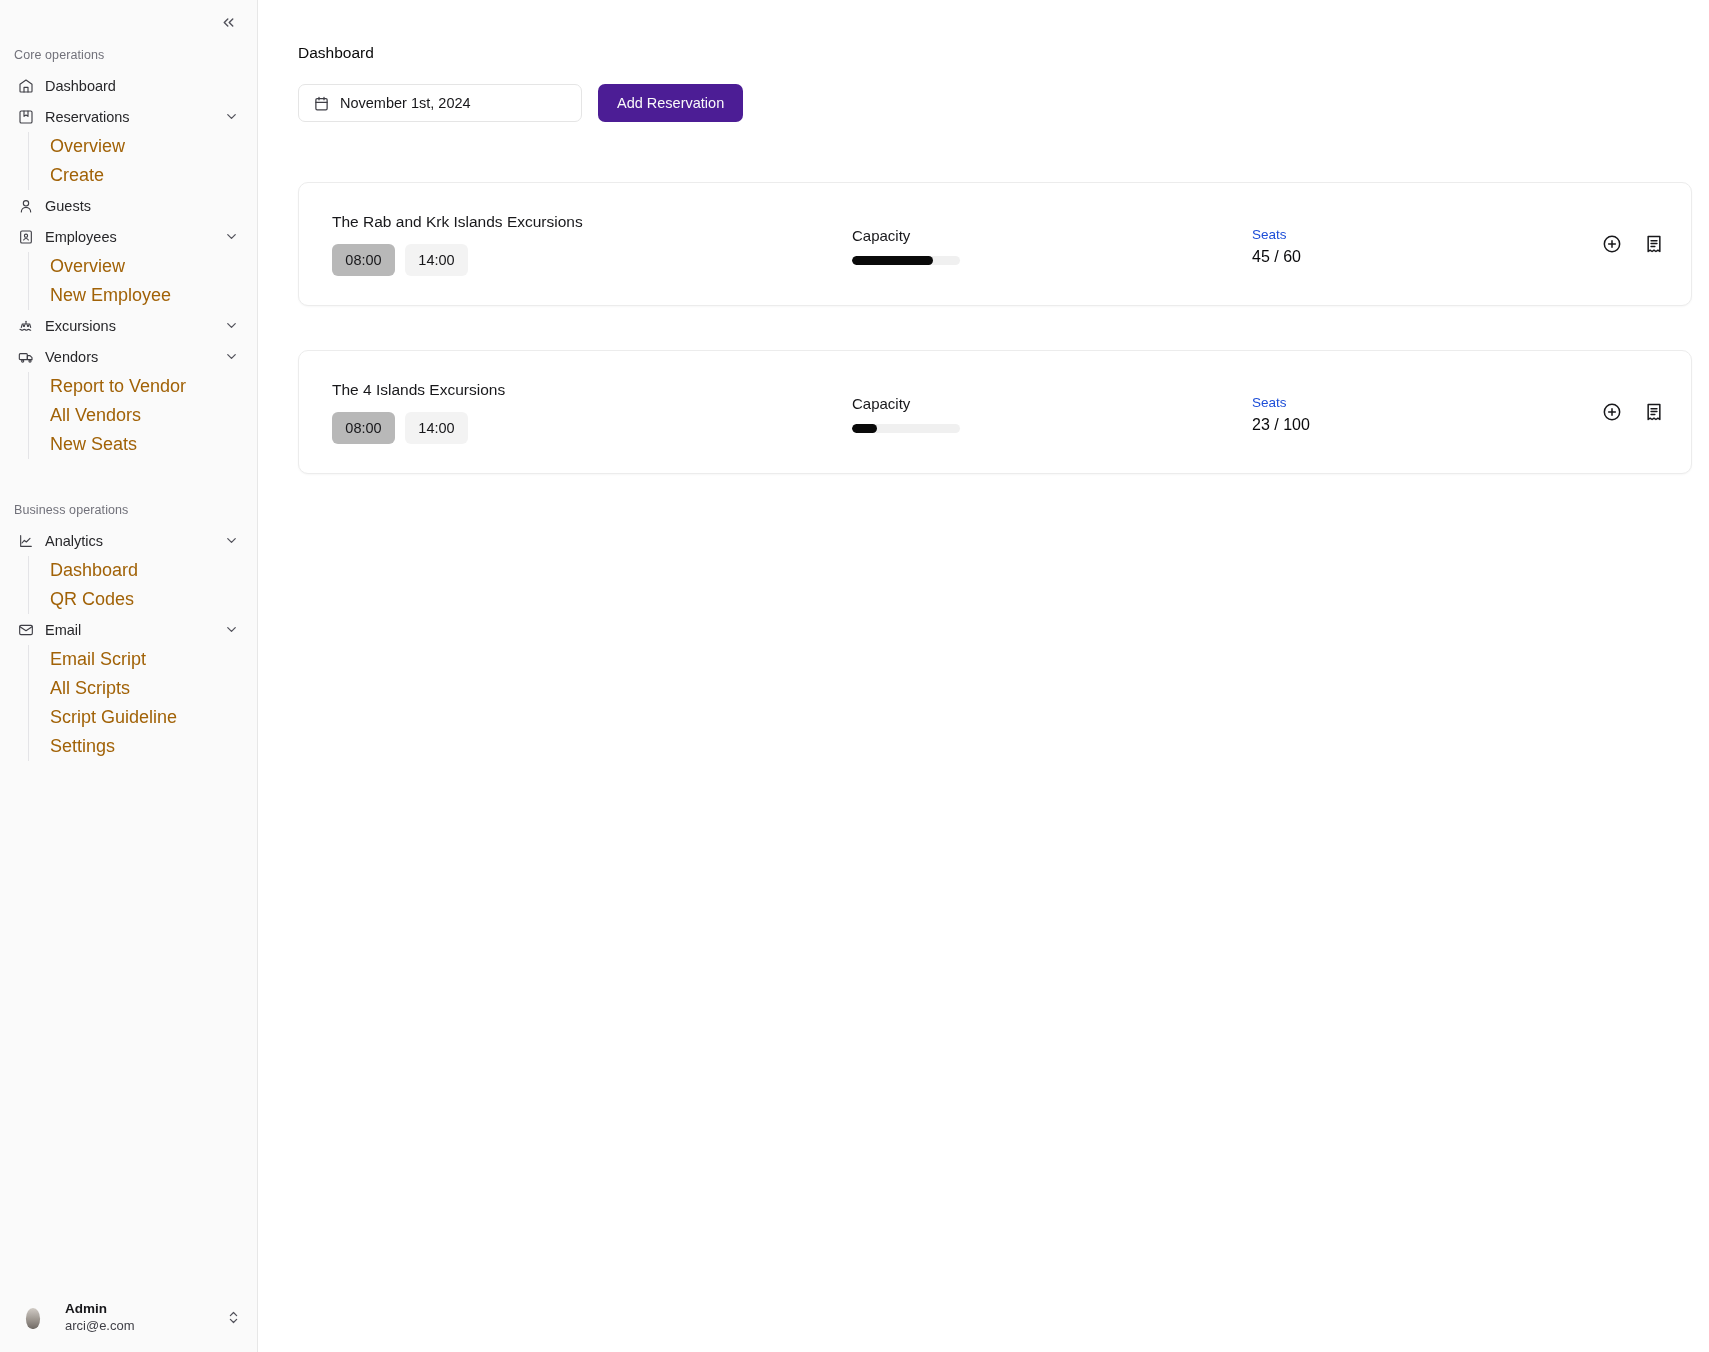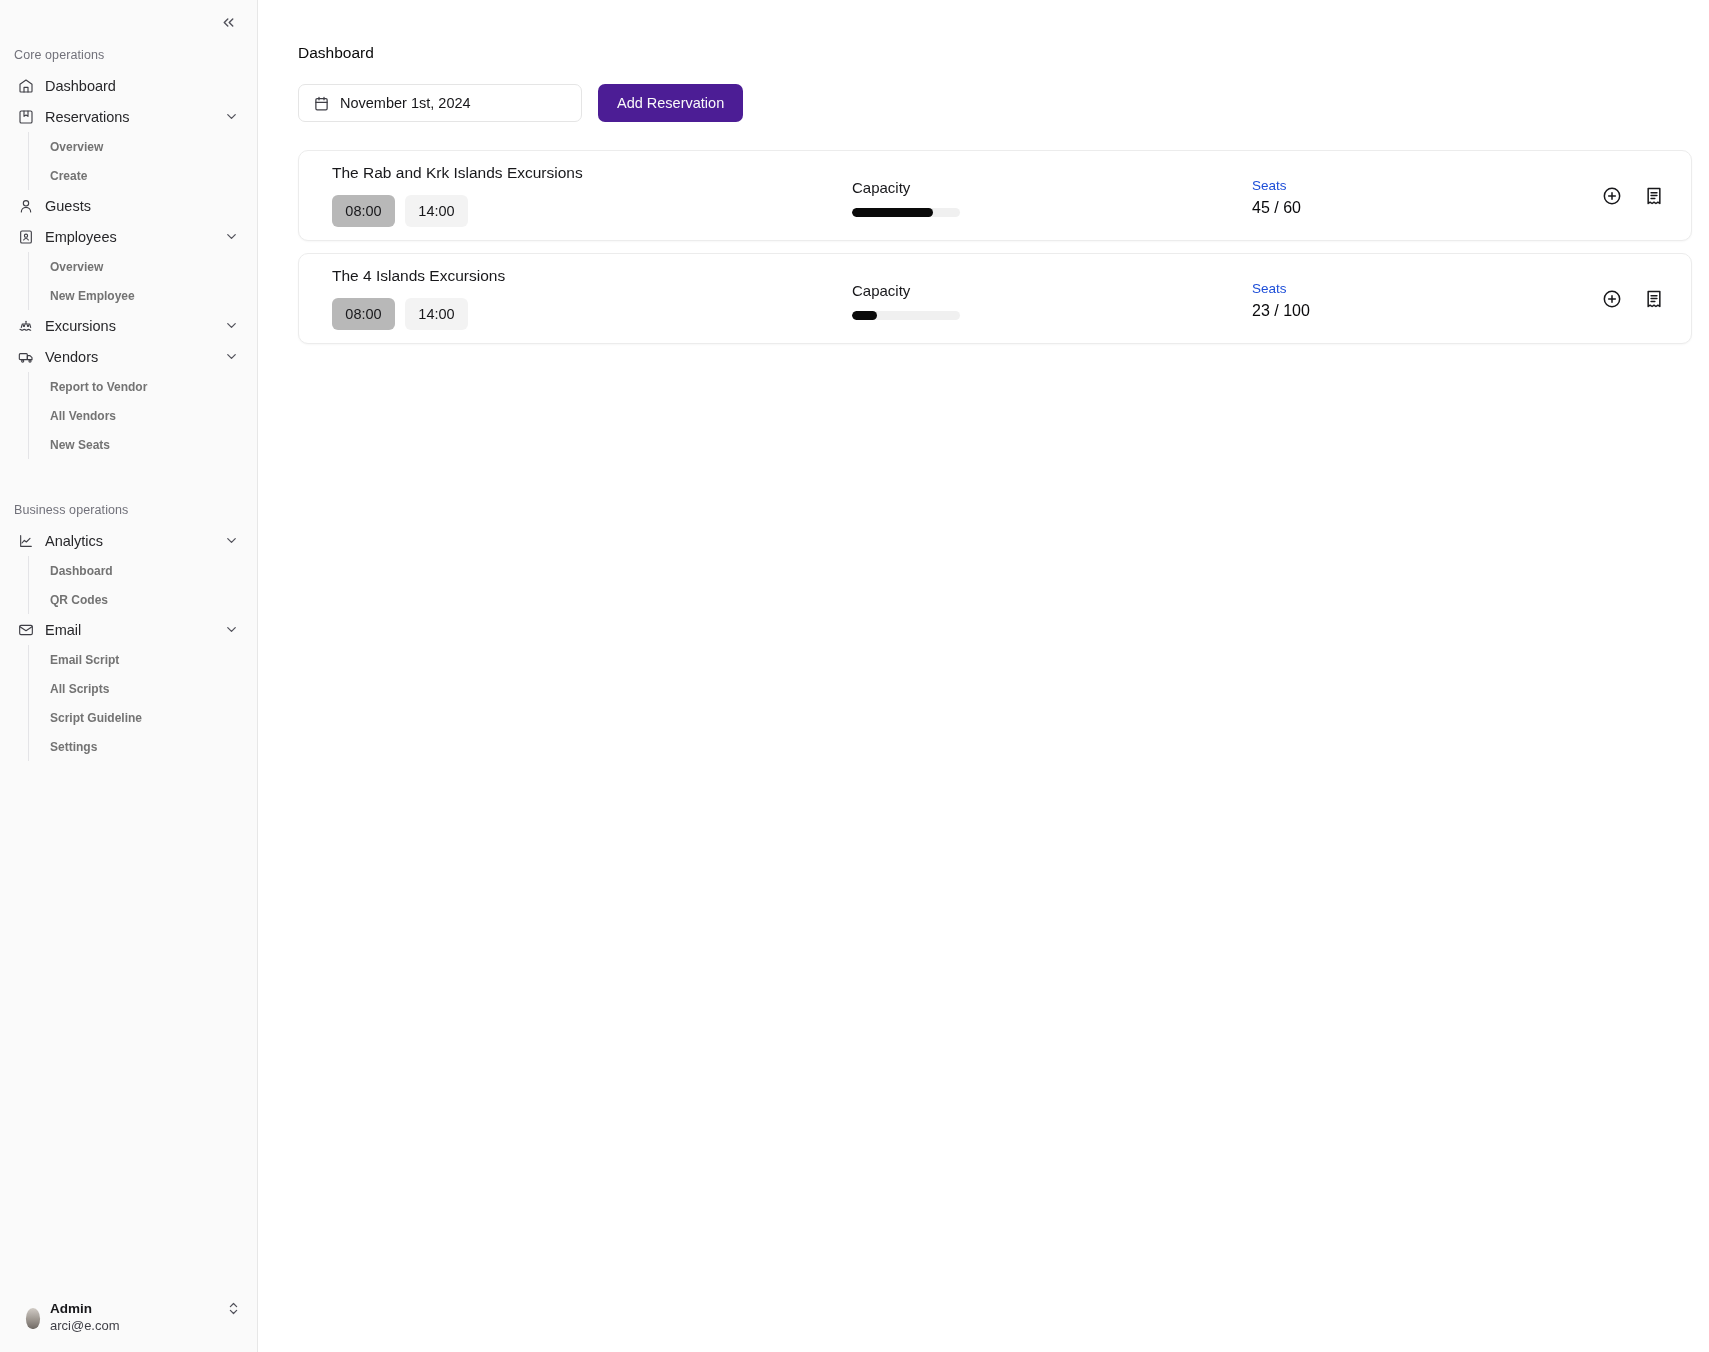--- a/index.html
+++ b/index.html
@@ -76,36 +76,36 @@
     margin-left: 18px;
     padding-left: 13px;
     border-left: 1px solid #e4e4e7;
   }
   .sub-row {
     display: flex;
     align-items: center;
     height: 29px;
     padding: 0 8px;
     border-radius: 6px;
-    font-size: 12px;
-    color: #737373;
+    font-size: 18px;
+    color: #a16207;
     cursor: pointer;
     white-space: nowrap;
-    font-weight: bold;
   }
 
   .spacer-gap { height: 40px; }
   .flex-fill { flex: 1 1 auto; }
 
   .user-box {
     margin: 0 8px 10px 8px;
     padding: 8px 8px;
     border-radius: 8px;
     display: flex;
-    gap: 1px;
+    align-items: center;
+    gap: 16px;
     cursor: pointer;
   }
   .avatar {
     width: 33px; height: 33px;
     border-radius: 8px;
     flex: 0 0 33px;
     background:
       radial-gradient(circle at 62% 38%, #b9b2ab 0 10%, rgba(0,0,0,0) 42%),
       radial-gradient(circle at 35% 70%, #6d6season 0 0%, rgba(0,0,0,0) 0%),
       linear-gradient(160deg, #4a3f38 0%, #2b2320 45%, #1a1513 100%);
@@ -159,25 +159,26 @@
     font-size: 14.5px;
     font-family: "Liberation Sans", sans-serif;
     cursor: pointer;
   }
 
   .cards { display: flex; flex-direction: column; gap: 12px; width: 1394px; }
   .card {
     border: 1px solid #ececec;
     border-radius: 10px;
     background: #fff;
-    height: 91px;
+    height: 124px;
     display: flex;
     align-items: center;
     padding: 0 26px 0 33px;
     box-shadow: 0 1px 2px rgba(0,0,0,0.035);
+    margin-top: 32px;
   }
   .card-left { width: 520px; }
   .card-title { font-size: 15.5px; color: #18181b; margin-bottom: 13px; }
   .chips { display: flex; gap: 10px; }
   .chip {
     min-width: 63px;
     height: 32px;
     border-radius: 6px;
     background: #f3f3f3;
     display: flex; align-items: center; justify-content: center;

